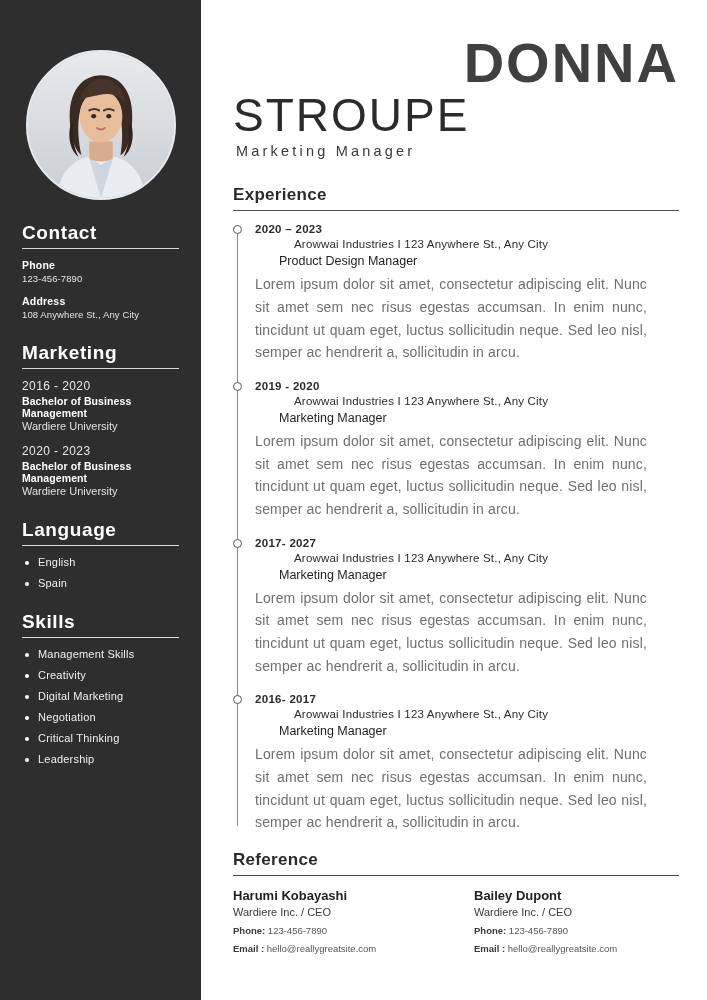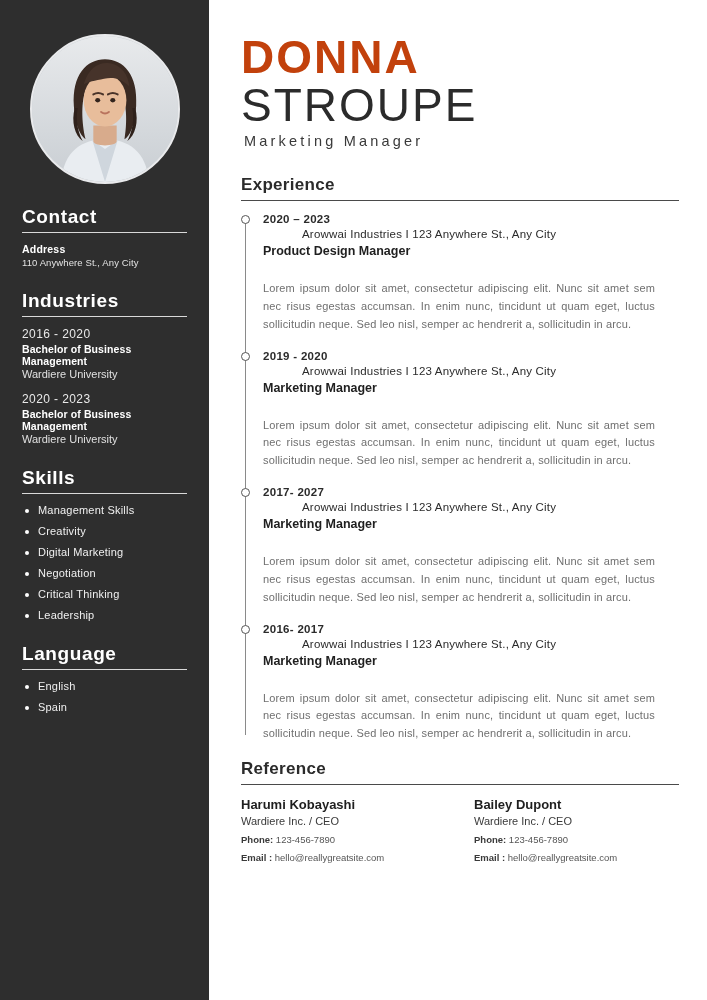--- a/index.html
+++ b/index.html
@@ -14,21 +14,21 @@
     width: 707px; height: 1000px;
     background: #ffffff;
     display: flex;
   }
 
   
   .sidebar {
     width: 236px;
     background: #2e2e2e;
     color: #ffffff;
-    padding: 0 22px;
+    padding: 16px 22px;
     position: relative;
   }
   .photo-wrap {
     margin: 34px auto 0;
     width: 150px; height: 150px;
     border-radius: 50%;
     overflow: hidden;
     background: #cfd4d8;
     position: relative;
     border: 2px solid #e9eaec;
@@ -85,25 +85,26 @@
     background: #ffffff;
   }
 
   
   .main {
     flex: 1;
     padding: 34px 28px 0 32px;
     position: relative;
   }
   .name-first {
-    font-size: 46px;
+    font-size: 56px;
     font-weight: bold;
     letter-spacing: 2px;
-    color: #c2410c;
+    color: #404040;
     line-height: 1.02;
+    text-align: right;
   }
   .name-last {
     font-size: 46px;
     font-weight: 300;
     letter-spacing: 2px;
     color: #2b2b2b;
     line-height: 1.05;
   }
   .job-title {
     font-size: 14.5px;
@@ -136,32 +137,32 @@
   .exp-dot {
     position: absolute;
     left: -22px; top: 2px;
     width: 9px; height: 9px;
     border: 1.4px solid #555;
     border-radius: 50%;
     background: #fff;
   }
   .exp-years { font-size: 11.5px; font-weight: bold; color: #2b2b2b; letter-spacing:.3px;}
   .exp-company { font-size: 11.5px; color: #2b2b2b; margin-top: 3px; letter-spacing: .2px; margin-left: 39px;}
-  .exp-role { font-size: 12.5px; font-weight: bold; color: #1f1f1f; margin-top: 4px; }
+  .exp-role { font-size: 12.5px; font-weight: normal; color: #1f1f1f; margin-top: 4px; margin-left: 24px; }
   .exp-desc {
-    font-size: 11px;
+    font-size: 14px;
     color: #6f6f6f;
     line-height: 1.62;
-    margin-top: 22px;
+    margin-top: 5px;
     text-align: justify;
     max-width: 392px;
     letter-spacing: .15px;
   }
 
-  .ref-grid { display: flex; gap: 28px; margin-top: 4px; }
+  .ref-grid { display: flex; gap: 36px; margin-top: 4px; }
   .ref-col { width: 205px; }
   .ref-name { font-size: 13px; font-weight: bold; color: #1f1f1f; }
   .ref-co { font-size: 11px; color: #3a3a3a; margin-top: 3px; }
   .ref-row { font-size: 9.5px; color: #3a3a3a; margin-top: 7px; }
   .ref-row b { font-weight: bold; }
   .ref-row span.val { color: #555; }
 
   .section-gap { margin-top: 16px; }
 </style>
 </head>
@@ -205,60 +206,64 @@
           <path d="M106 74 C110 88 106 102 98 108 C104 96 105 84 103 74 Z" fill="#2f211b"></path>
         </g>
       </svg>
     </div>
 
     <section class="side-section">
       <div class="side-title">Contact</div>
       <div class="side-rule"></div>
 
       <div class="contact-block">
+        <div class="contact-label">Phone</div>
+        <div class="contact-value">123-456-7890</div>
+      </div>
+      <div class="contact-block">
         <div class="contact-label">Address</div>
-        <div class="contact-value">110 Anywhere St., Any City</div>
+        <div class="contact-value">108 Anywhere St., Any City</div>
       </div>
     </section>
 
     <section class="side-section">
-      <div class="side-title">Industries</div>
+      <div class="side-title">Marketing</div>
       <div class="side-rule"></div>
 
       <div class="edu-item">
         <div class="edu-years">2016  -  2020</div>
         <div class="edu-degree">Bachelor of Business Management</div>
         <div class="edu-school">Wardiere University</div>
       </div>
       <div class="edu-item">
         <div class="edu-years">2020  -  2023</div>
         <div class="edu-degree">Bachelor of Business Management</div>
         <div class="edu-school">Wardiere University</div>
       </div>
+    </section>
+
+    <section class="side-section">
+      <div class="side-title">Language</div>
+      <div class="side-rule"></div>
+      <ul class="bullets">
+        <li>English</li>
+        <li>Spain</li>
+      </ul>
     </section>
 
     <section class="side-section">
       <div class="side-title">Skills</div>
       <div class="side-rule"></div>
       <ul class="bullets">
         <li>Management Skills</li>
         <li>Creativity</li>
         <li>Digital Marketing</li>
         <li>Negotiation</li>
         <li>Critical Thinking</li>
         <li>Leadership</li>
-      </ul>
-    </section>
-
-    <section class="side-section">
-      <div class="side-title">Language</div>
-      <div class="side-rule"></div>
-      <ul class="bullets">
-        <li>English</li>
-        <li>Spain</li>
       </ul>
     </section>
   </aside>
 
   <main class="main">
 
     <header>
       <div class="name-first">DONNA</div>
       <div class="name-last">STROUPE</div>
       <div class="job-title">Marketing Manager</div>

